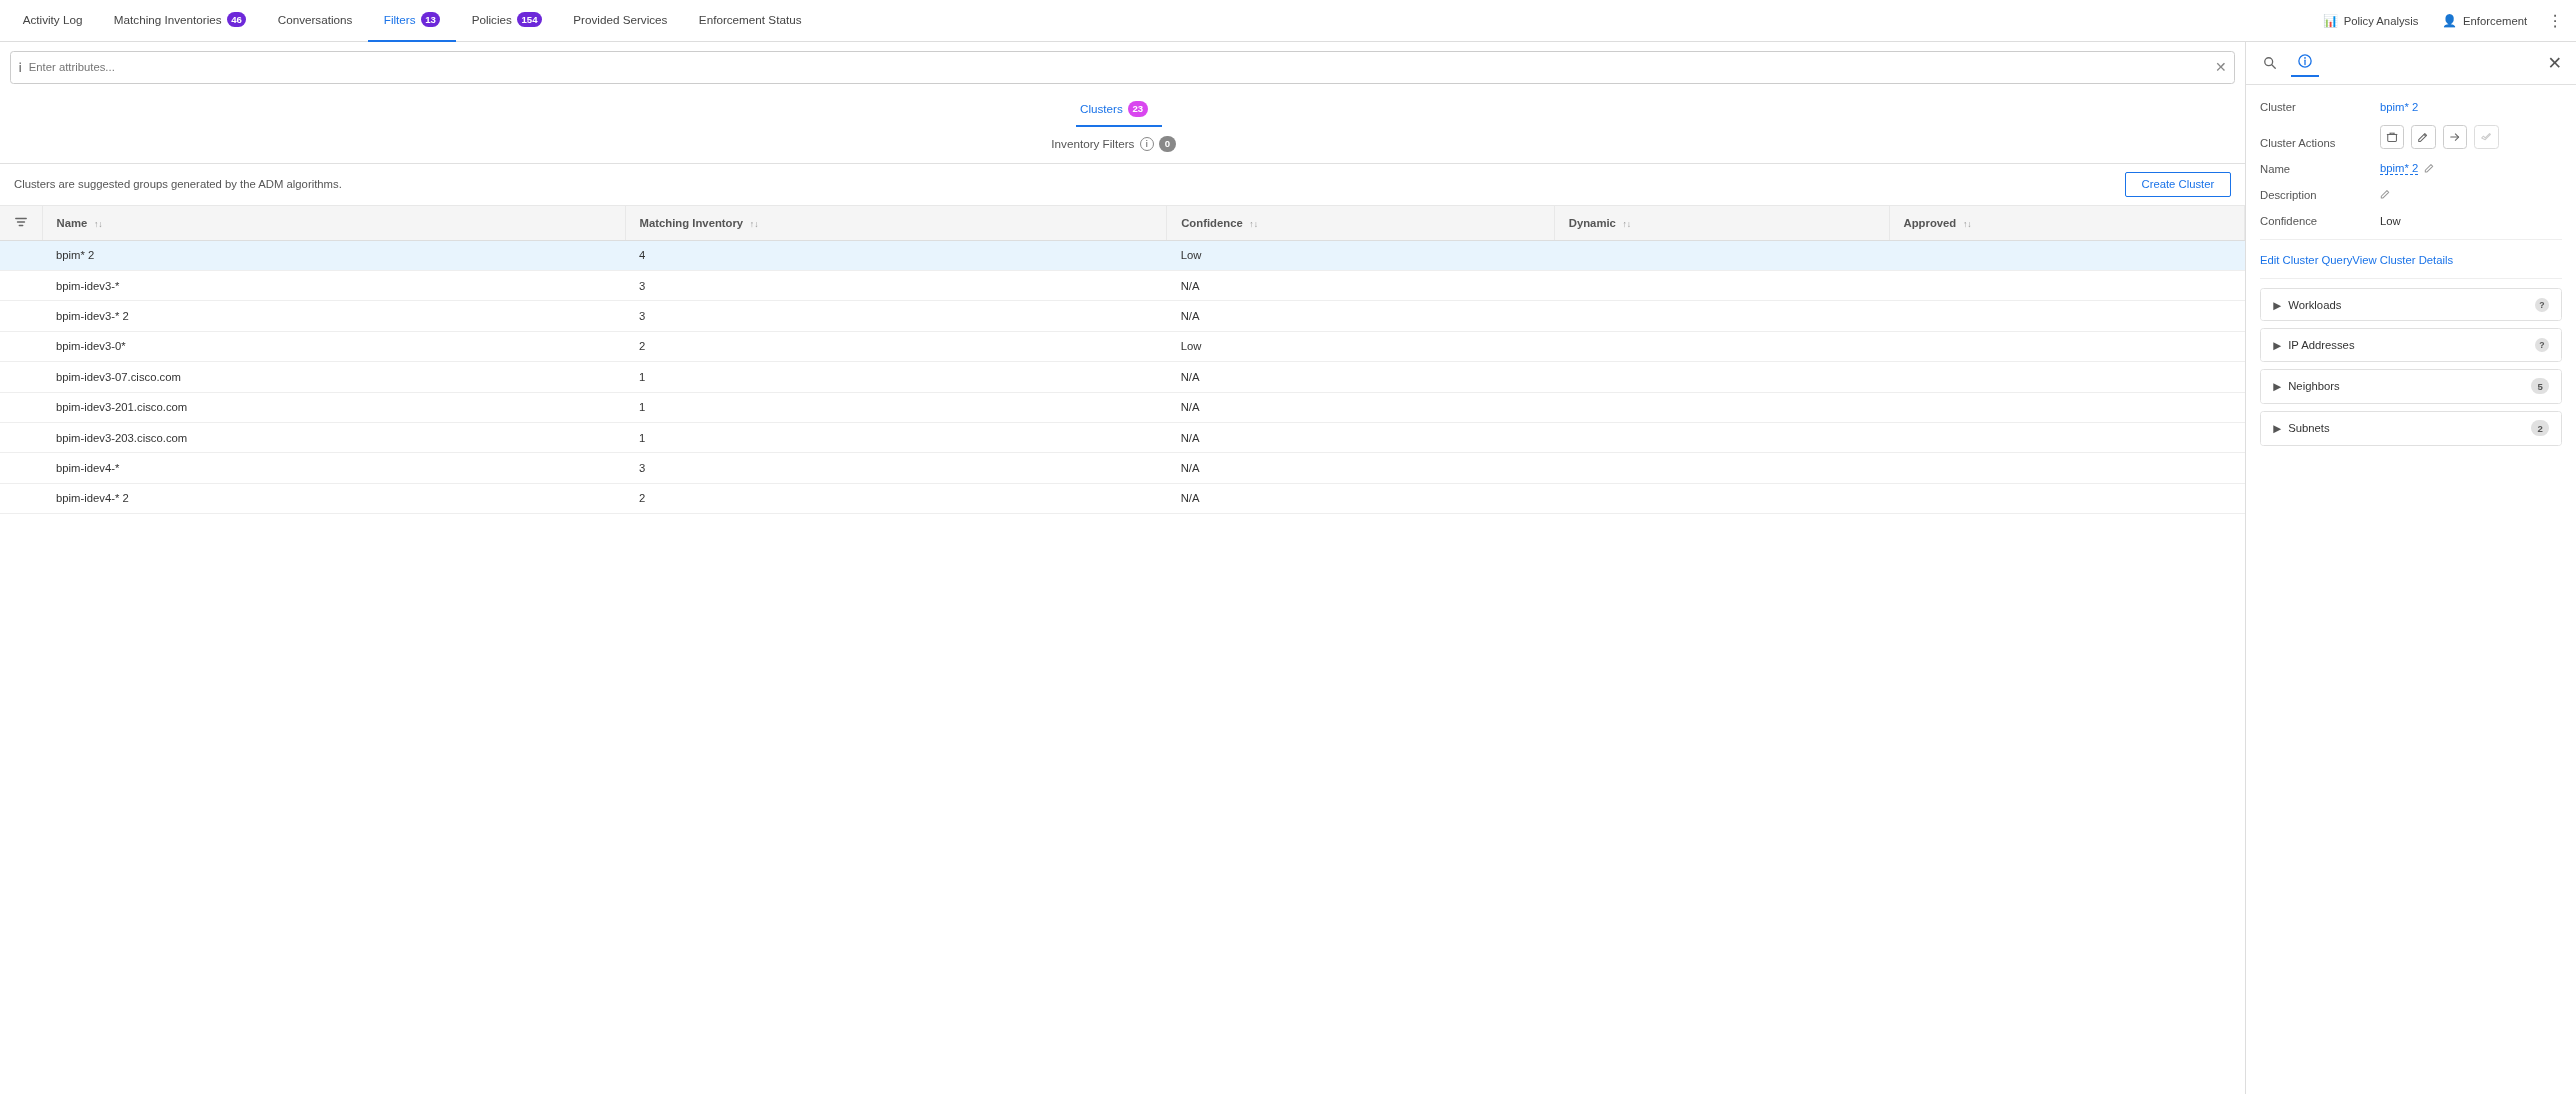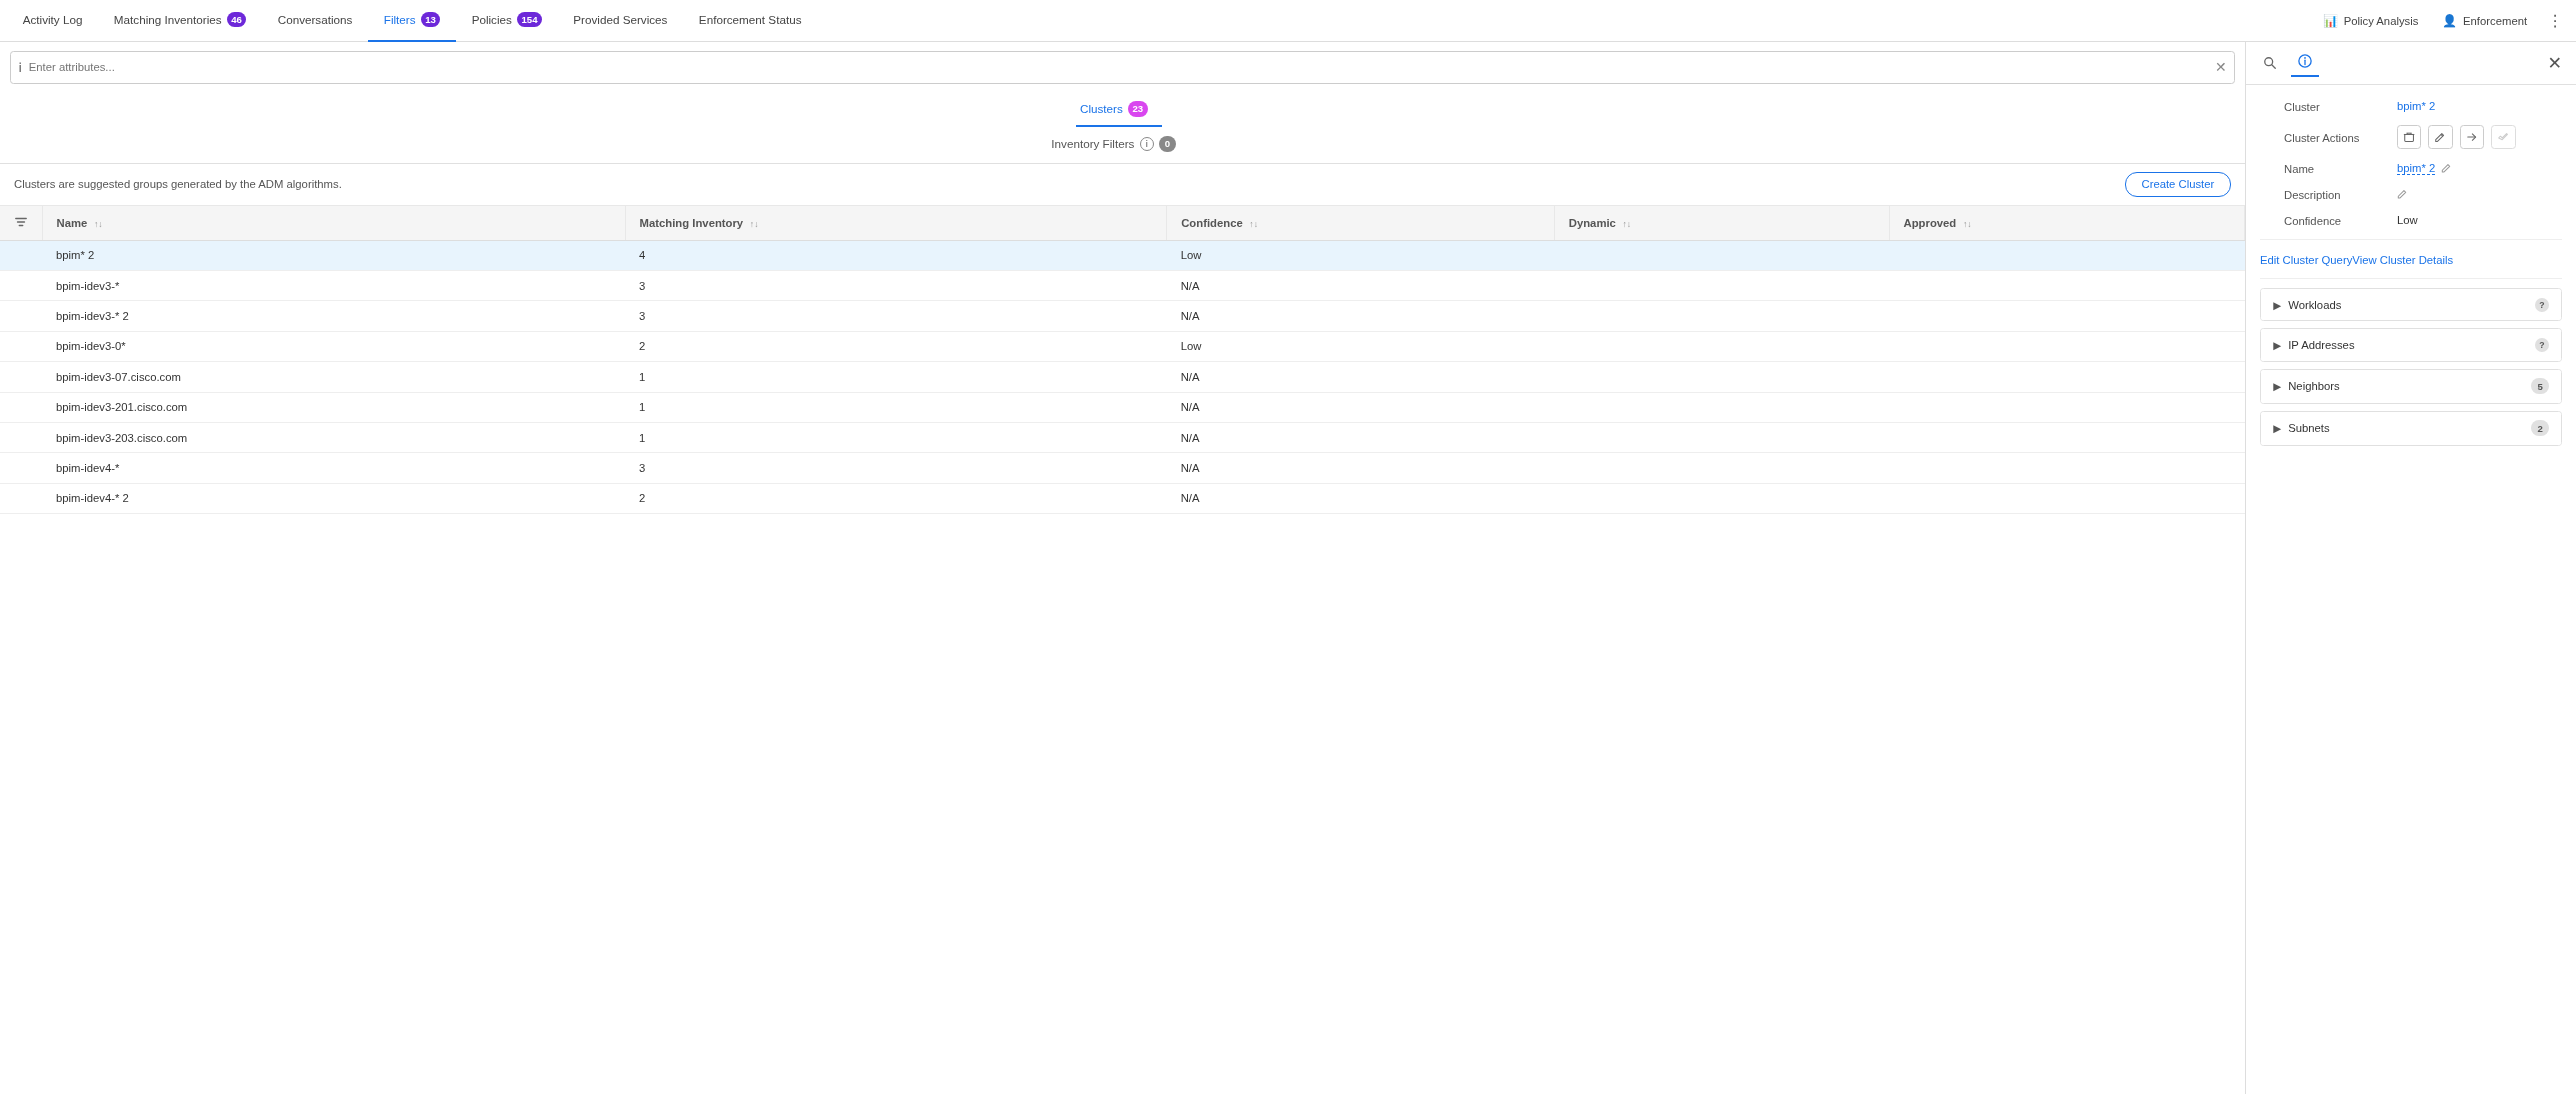--- a/index.html
+++ b/index.html
@@ -178,21 +178,21 @@
       align-items: center;
       justify-content: space-between;
       padding: 8.7px 14px;
       font-size: 11.3px;
       color: #555;
       border-bottom: 0.9px solid #e8e8e8;
     }
     .create-cluster-btn {
       padding: 5.2px 15.7px;
       border: 0.9px solid #1a73e8;
-      border-radius: 12px;
+      border-radius: 2px;
       color: #1a73e8;
       background: #fff;
       cursor: pointer;
       font-size: 11.3px;
     }
 
     
     .table-container {
       flex: 1;
       overflow: auto;
@@ -277,24 +277,23 @@
     }
 
     
     .rp-content {
       flex: 1;
       overflow-y: auto;
       padding: 14px;
     }
     .rp-field-row {
       display: flex;
-      align-items: center;
+      align-items: flex-end;
       margin-bottom: 12.2px;
-      gap: 0;
-      margin-left: 24px;
+      gap: 7px;
     }
     .rp-field-label {
       width: 113px;
       min-width: 113px;
       font-size: 11.3px;
       color: #555;
       padding-top: 1.7px;
     }
     .rp-field-value {
       flex: 1;

